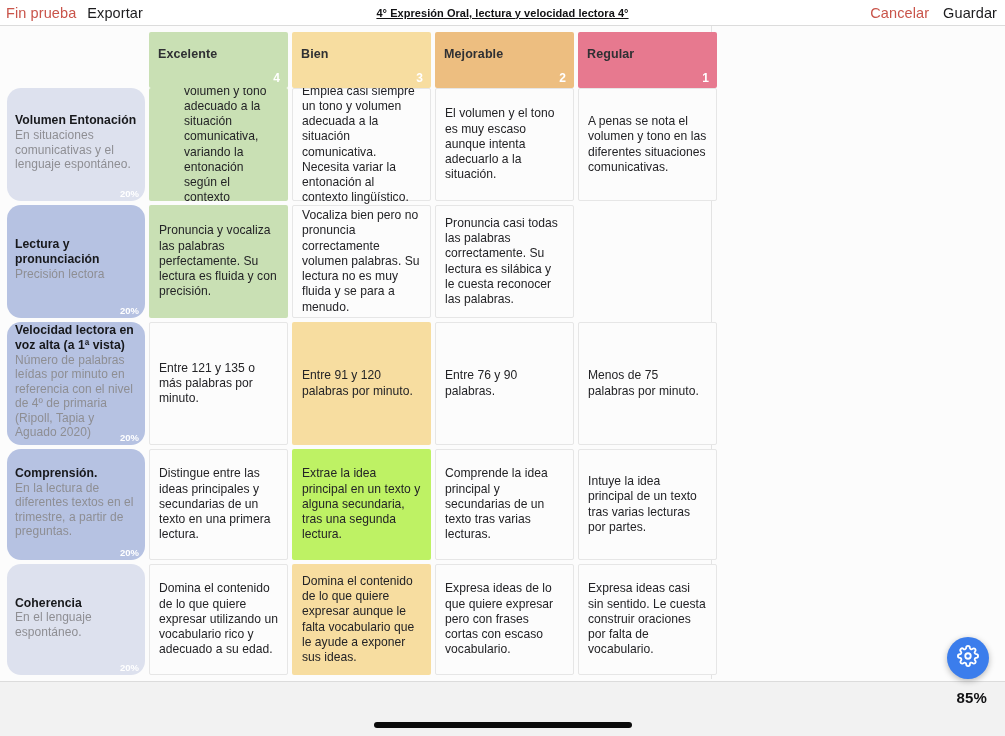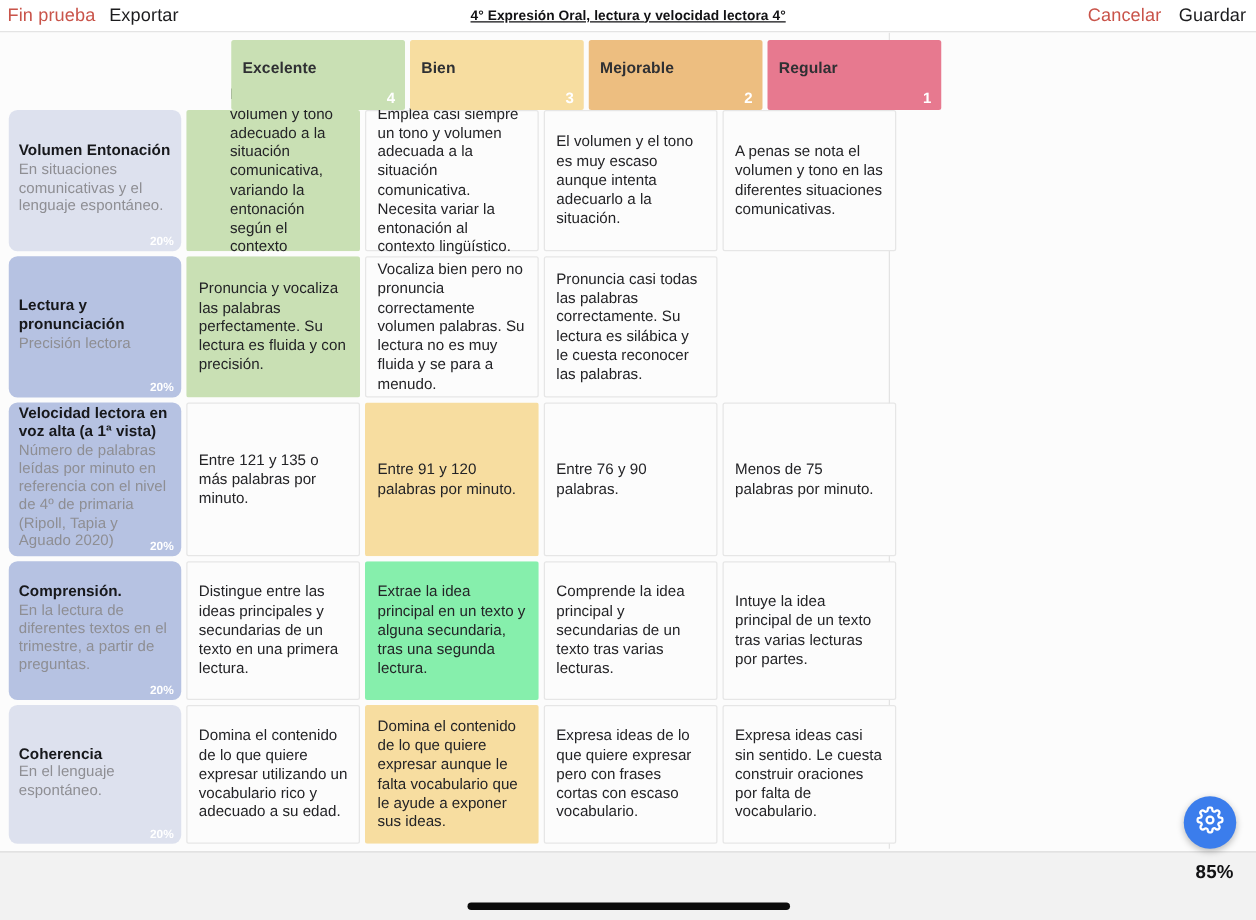--- a/index.html
+++ b/index.html
@@ -61,21 +61,21 @@
   }
   .level-head .pts {
     position: absolute; right: 8px; bottom: 3px;
     font-size: 12px; font-weight: bold; color: #ffffff;
   }
 
   
   .row { display: flex; padding: 0 4px 4px 7px; gap: 4px; align-items: stretch; }
   .crit {
     width: 138px; flex: none; position: relative;
-    border-radius: 7px; padding: 10px 8px 14px 8px;
+    border-radius: 14px; padding: 10px 8px 14px 8px;
     display: flex; flex-direction: column; justify-content: center;
   }
   .crit .title {
     font-size: 12.2px; font-weight: bold; color: #17181b;
     line-height: 1.22; letter-spacing: .05px;
   }
   .crit .sub {
     font-size: 12px; color: #8e8e93; line-height: 1.21; letter-spacing: .05px;
   }
   .crit .weight {
@@ -134,21 +134,21 @@
     <button class="nav-btn">Guardar</button>
   </div>
 </div>
 
 <div class="rubric-scroll">
   <div class="rubric-table">
 
     <div class="header-row">
       <div class="header-spacer"></div>
       <div id="level-heads" style="display:flex;gap:4px;">
-          <div class="level-head" style="background: rgb(201, 224, 180); margin-left: 36px;">
+          <div class="level-head" style="background: rgb(201, 224, 180);">
             <div class="lbl">Excelente</div>
             <div class="pts">4</div>
           </div>
           <div class="level-head" style="background: rgb(247, 221, 160);">
             <div class="lbl">Bien</div>
             <div class="pts">3</div>
           </div>
           <div class="level-head" style="background: rgb(237, 190, 128);">
             <div class="lbl">Mejorable</div>
             <div class="pts">2</div>
@@ -193,21 +193,21 @@
           <div class="cell">Entre 76 y 90 palabras.</div>
           <div class="cell">Menos de 75 palabras por minuto.</div>
         </div>
         <div class="row" style="height: 115px;">
           <div class="crit" style="background: rgb(182, 194, 226);">
             <div class="title">Comprensión.</div>
             <div class="sub">En la lectura de diferentes textos en el trimestre, a partir de preguntas.</div>
             <div class="weight">20%</div>
           </div>
           <div class="cell">Distingue entre las ideas principales y secundarias de un texto en una primera lectura.</div>
-          <div class="cell selected" style="background: #86efac;">Extrae la idea principal en un texto y alguna secundaria, tras una segunda lectura.</div>
+          <div class="cell selected" style="background: #bef264;">Extrae la idea principal en un texto y alguna secundaria, tras una segunda lectura.</div>
           <div class="cell">Comprende la idea principal y secundarias de un texto tras varias lecturas.</div>
           <div class="cell">Intuye la idea principal de un texto tras varias lecturas por partes.</div>
         </div>
         <div class="row" style="height: 115px;">
           <div class="crit" style="background: rgb(221, 225, 238);">
             <div class="title">Coherencia</div>
             <div class="sub">En el lenguaje espontáneo.</div>
             <div class="weight">20%</div>
           </div>
           <div class="cell">Domina el contenido de lo que quiere expresar utilizando un vocabulario rico y adecuado a su edad.</div>

